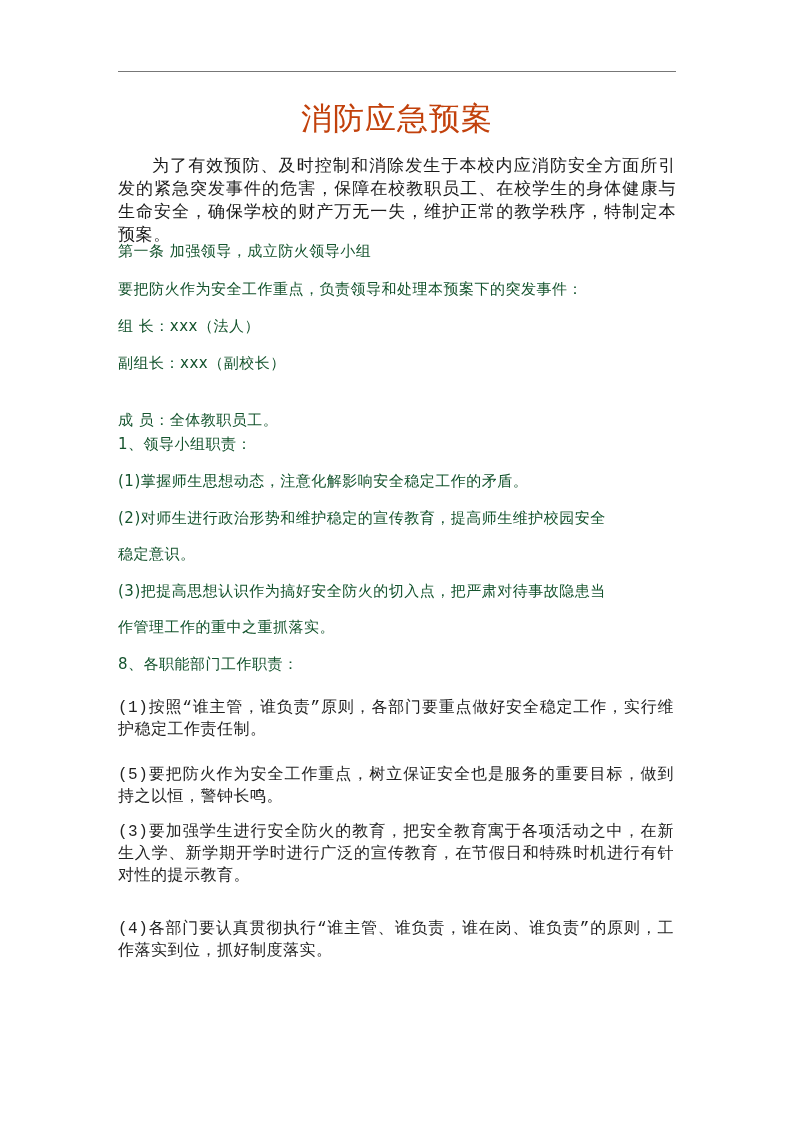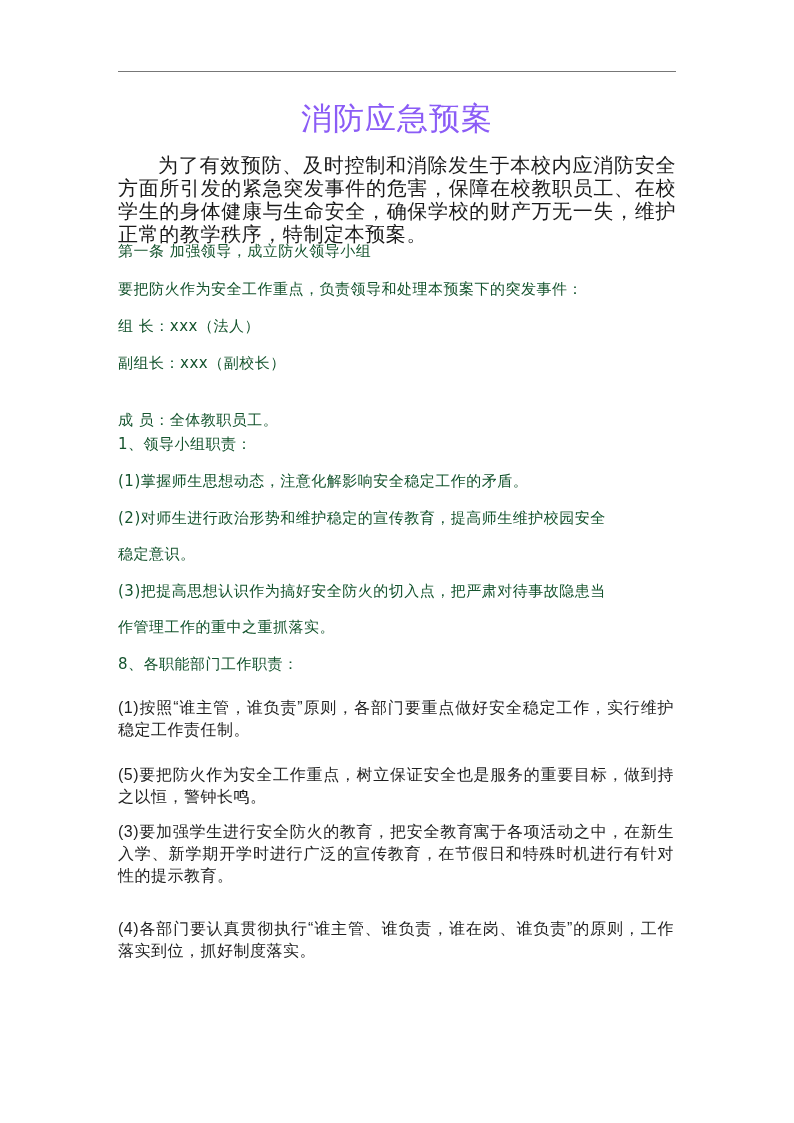--- a/index.html
+++ b/index.html
@@ -1,31 +1,31 @@
 <!DOCTYPE html>
 <html><head>
 <meta charset="utf-8">
 <style>
   html, body { margin: 0; padding: 0; background: #ffffff; }
   body { width: 794px; height: 1123px; position: relative; overflow: hidden;
          font-family: "DejaVu Serif", "Liberation Serif", serif; color: #1a1a1a; }
   .header-rule { position: absolute; left: 118px; top: 71px; width: 558px; height: 0;
                  border-top: 1.5px solid #777; }
   .title { position: absolute; left: 0; width: 794px; top: 98px; text-align: center;
-           font-size: 31px; line-height: 40px; letter-spacing: 1px; color: #8b5cf6;
+           font-size: 31px; line-height: 40px; letter-spacing: 1px; color: #c2410c;
            font-family: "DejaVu Serif", "Liberation Serif", serif; }
   .intro { position: absolute; left: 118px; top: 154px; width: 558px;
-           font-size: 20px; line-height: 23px; text-indent: 2em; text-align: justify;
+           font-size: 17px; line-height: 23px; text-indent: 2em; text-align: justify;
            color: #1a1a1a; letter-spacing: 0.6px; }
   .line { position: absolute; left: 118px; width: 560px; font-size: 15px; line-height: 20px;
           color: #14532d; white-space: nowrap; letter-spacing: 0.5px;
           font-family: "DejaVu Sans", "Liberation Sans", sans-serif; }
   .para { position: absolute; left: 118px; width: 556px; font-size: 16px; line-height: 22px;
           color: #1f1f1f; text-align: justify; letter-spacing: 0.5px;
-          font-family: Liberation Sans, sans-serif; }
+          font-family: Liberation Mono, monospace; }
 </style>
 </head>
 <body>
 
 <div class="header-rule"></div>
 
 <div class="title">消防应急预案</div>
 
 <div class="intro">为了有效预防、及时控制和消除发生于本校内应消防安全方面所引发的紧急突发事件的危害，保障在校教职员工、在校学生的身体健康与生命安全，确保学校的财产万无一失，维护正常的教学秩序，特制定本预案。</div>
 

